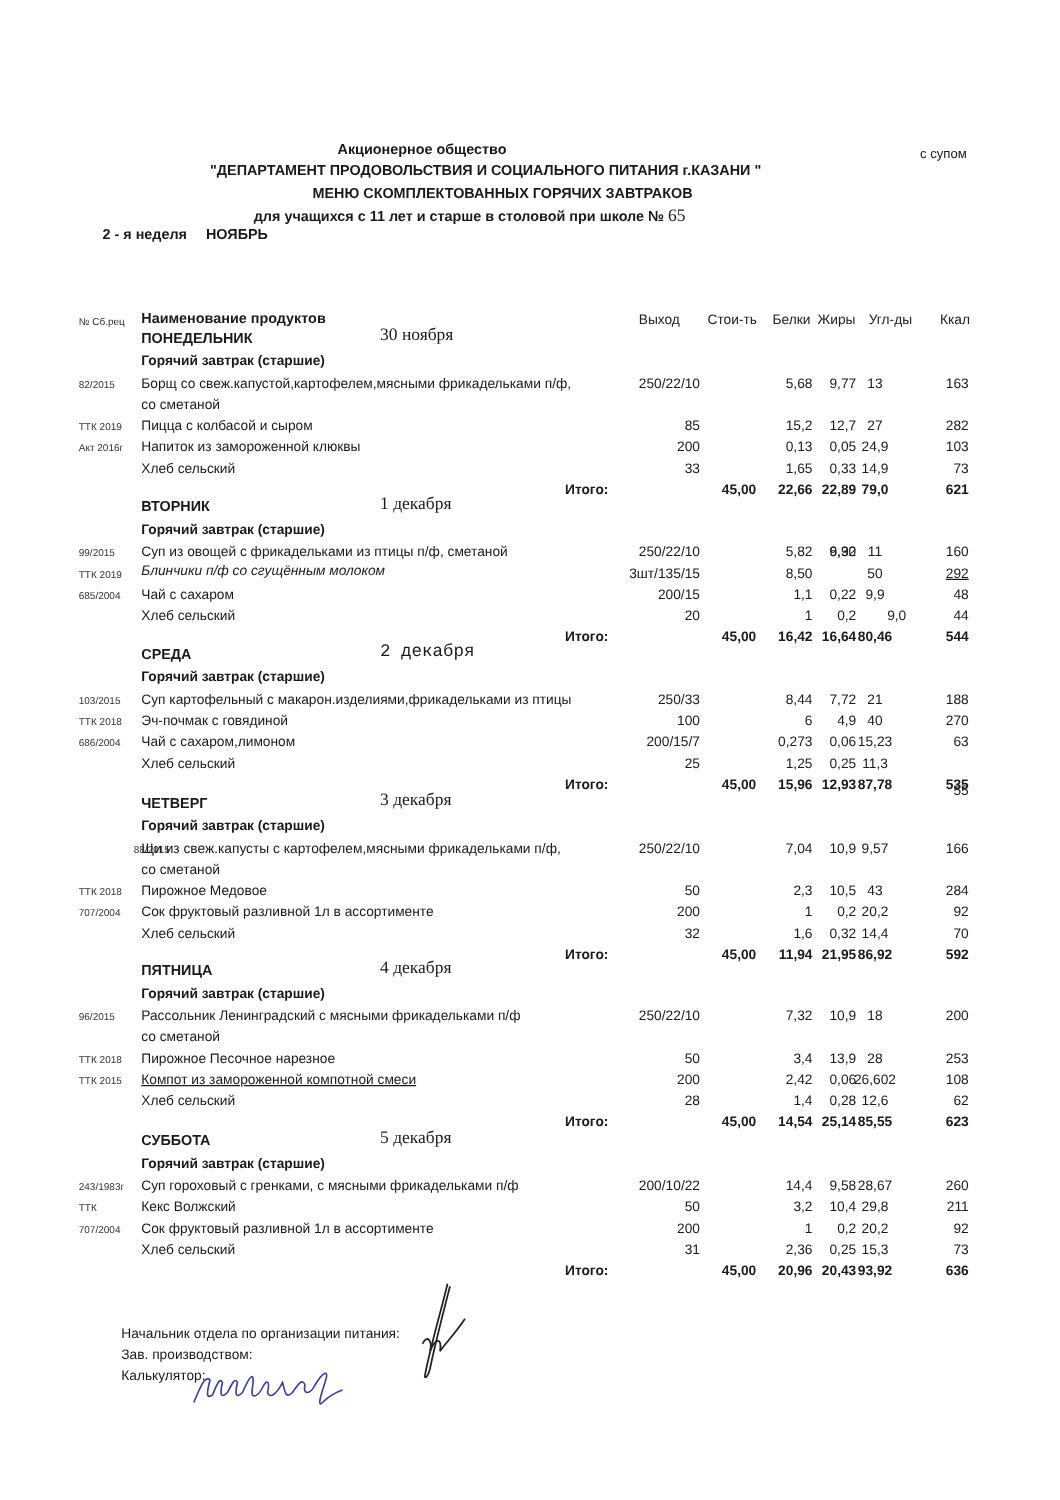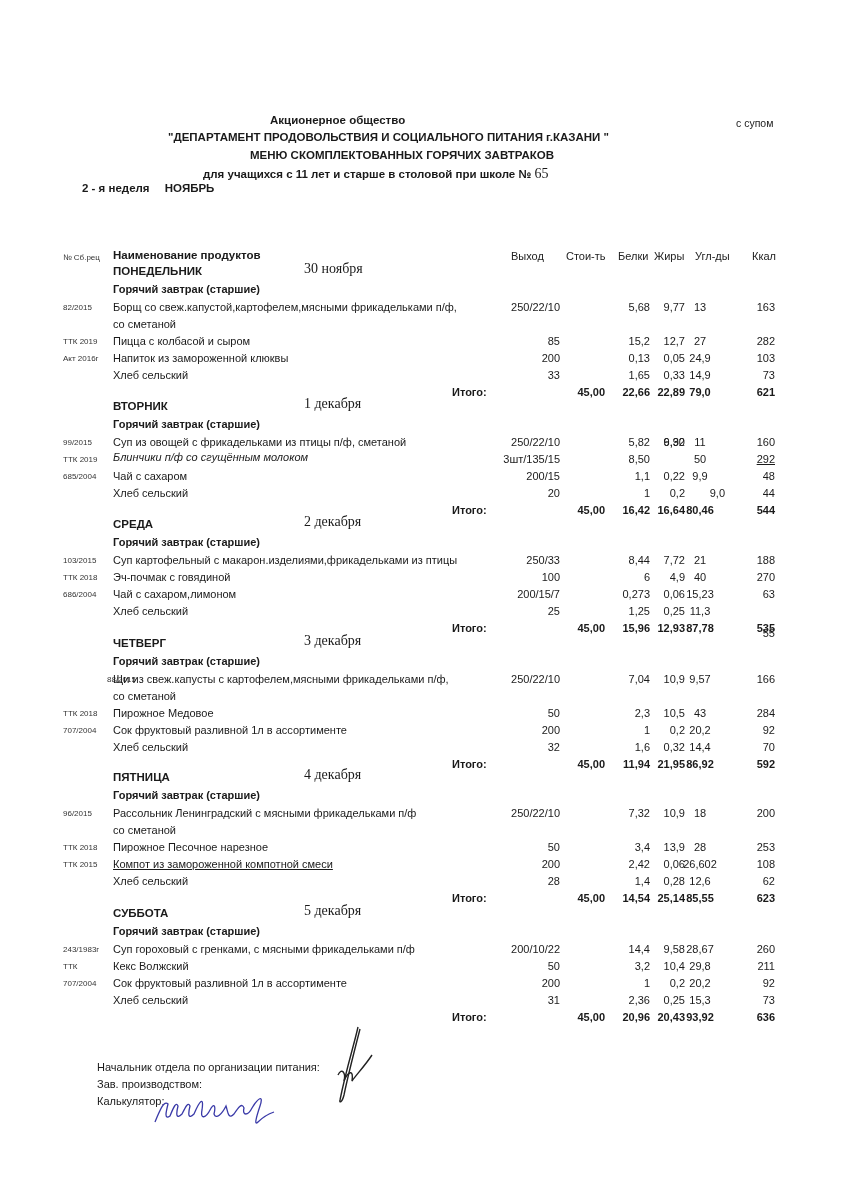--- a/index.html
+++ b/index.html
@@ -110,21 +110,21 @@
     <div class="num" style="right:163px;top:487px;">0,2</div>
     <div class="num" style="right:123px;top:487px;text-align:right;width:50px;">9,0</div>
     <div class="num" style="right:73px;top:487px;">44</div>
     <div class="abs bold" style="left:452px;top:504px;font-size:11px;">Итого:</div>
     <div class="num bold" style="right:243px;top:504px;">45,00</div>
     <div class="num bold" style="right:198px;top:504px;">16,42</div>
     <div class="num bold" style="right:163px;top:504px;">16,64</div>
     <div class="num bold" style="right:123px;top:504px;text-align:center;width:50px;">80,46</div>
     <div class="num bold" style="right:73px;top:504px;">544</div>
     <div class="abs bold" style="left:113px;top:518px;font-size:11.5px;">СРЕДА</div>
-    <div class="abs serif" style="left:304px;top:514px;font-size:14px;">2 декабря</div>
+    <div class="abs serif" style="left:304px;top:514px;font-size:14px;font-family:Liberation Mono, monospace;">2 декабря</div>
     <div class="abs bold" style="left:113px;top:536px;font-size:11px;">Горячий завтрак (старшие)</div>
     <div class="abs small" style="left:63px;top:556px;">103/2015</div>
     <div class="abs row" style="left:113px;top:554px;">Суп картофельный с макарон.изделиями,фрикадельками из птицы</div>
     <div class="num" style="right:288px;top:554px;">250/33</div>
     <div class="num" style="right:198px;top:554px;">8,44</div>
     <div class="num" style="right:163px;top:554px;">7,72</div>
     <div class="num" style="right:123px;top:554px;text-align:center;width:50px;">21</div>
     <div class="num" style="right:73px;top:554px;">188</div>
     <div class="abs small" style="left:63px;top:573px;">ТТК 2018</div>
     <div class="abs row" style="left:113px;top:571px;">Эч-почмак с говядиной</div>

